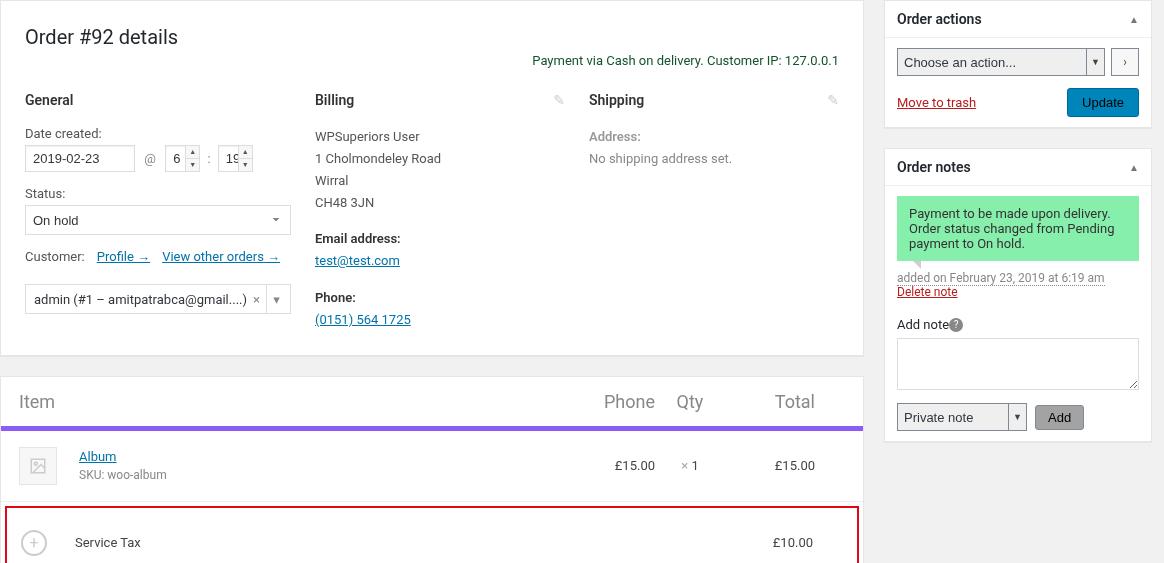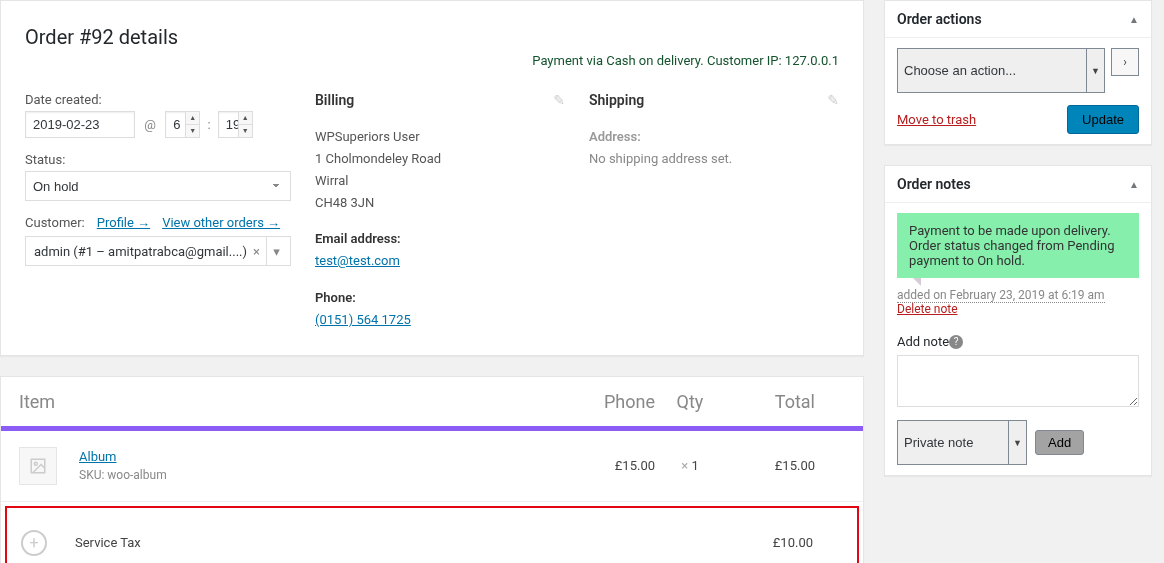--- a/index.html
+++ b/index.html
@@ -100,21 +100,21 @@
     padding: 5px 7px;
     font-size: 13px;
     height: 30px;
     color: #32373c;
     appearance: none;
     background-image: linear-gradient(45deg, transparent 50%, #888 50%), linear-gradient(135deg, #888 50%, transparent 50%);
     background-position: calc(100% - 14px) 12px, calc(100% - 10px) 12px;
     background-size: 4px 4px, 4px 4px;
     background-repeat: no-repeat;
   }
-  .cust-row { display:flex; align-items:flex-end; gap:12px; margin-bottom:6px;}
+  .cust-row { display:flex; align-items:flex-end; gap:12px; margin-bottom:20px;}
   a { color:#0073aa; text-decoration:underline;}
   .cust-select {
     display:flex; align-items:center;
     border:1px solid #ddd; background:#fff; height:30px;
     padding:0 4px 0 8px;
   }
   .cust-select .txt { flex:1; font-size:13px; color:#32373c; white-space:nowrap; overflow:hidden; text-overflow:ellipsis;}
   .cust-select .x { color:#888; margin:0 6px; cursor:pointer;}
   .cust-select .caret { width:20px; text-align:center; border-left:1px solid #ddd; height:100%; display:flex; align-items:center; justify-content:center; color:#888;}
   .billing-block { font-size:13px; color:#555; line-height:1.7;}
@@ -135,21 +135,21 @@
   .fee-row-wrap { border:2px solid #e30613; margin:4px 4px; }
   .fee-row { display:flex; align-items:center; padding:22px 14px; background:#fff;}
   .fee-icon { width:26px; height:26px; border:2px solid #ccc; border-radius:50%; display:flex; align-items:center; justify-content:center; color:#ccc; margin-right:28px; font-size:16px;}
 
   
   .side-postbox { background:#fff; border:1px solid #e5e5e5; box-shadow:0 1px 1px rgba(0,0,0,.04); margin-bottom:20px;}
   .hndle { padding:10px 12px; font-weight:600; font-size:14px; color:#23282d; border-bottom:1px solid #eee; display:flex; justify-content:space-between; align-items:center; cursor:pointer;}
   .toggle-tri { color:#72777c; font-size:10px;}
   .side-inside { padding:10px 12px;}
   .action-row { display:flex; gap:6px; margin-bottom:12px;}
-  select.action-sel { flex:1; border:1px solid #7e8993; height:45px; font-size:13px; color:#32373c; padding:0 6px; appearance:none;}
+  select.action-sel { flex:1; border:1px solid #7e8993; height:28px; font-size:13px; color:#32373c; padding:0 6px; appearance:none;}
   .sel-wrap{position:relative; flex:1; display:flex;}
   .sel-caret{ position:absolute; right:1px; top:1px; bottom:1px; width:18px; border-left:1px solid #7e8993; display:flex; align-items:center; justify-content:center; font-size:9px; pointer-events:none; background:#efefef;}
   .btn-square { width:28px; height:28px; border:1px solid #7e8993; background:#f7f7f7; display:flex; align-items:center; justify-content:center; cursor:pointer; font-size:12px;}
   .action-footer { display:flex; justify-content:space-between; align-items:center;}
   a.trash { color:#b91c1c;}
   .btn-primary { background:#0085ba; border:1px solid #006799; color:#000000; padding:6px 14px; font-size:13px; cursor:pointer; border-radius:3px;}
   .note {
     background:#86efac; border-left:0; padding:10px 12px; font-size:13px; color:#333; position:relative; margin-bottom:10px;
   }
   .note::after{
@@ -169,20 +169,21 @@
 <div class="wrap">
   <div class="main-col">
 
     <div class="postbox order-panel">
       <h2 class="title">Order #92 details</h2>
       <div class="subtitle">Payment via Cash on delivery. Customer IP: 127.0.0.1</div>
 
       <div class="cols3">
 
         <div class="col">
+          <h4>General</h4>
           <div class="row-margin">
             <label class="fld">Date created:</label>
             <input type="text" class="date-input" value="2019-02-23" style="">
             <span class="at">@</span>
             <span class="spinner-wrap">
               <input type="text" class="time-input" value="6" style="">
               <span class="spinner-btns">
                   <span>▲</span>
                   <span>▼</span>
                 </span>

